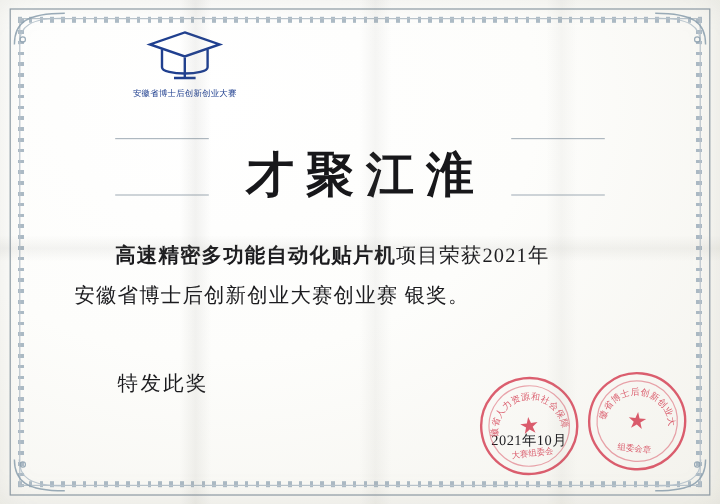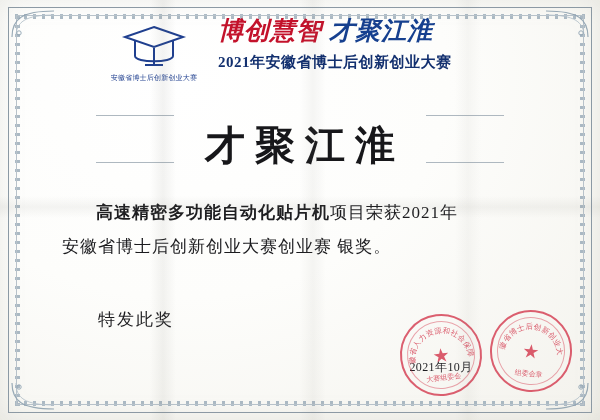--- a/index.html
+++ b/index.html
@@ -305,27 +305,20 @@
         <svg width="66" height="46" viewBox="0 0 66 46">
           <path d="M33 3 L62 13 L33 23 L4 13 Z" fill="none" stroke="#1f3f8f" stroke-width="2"></path>
           <path d="M14 17 L14 32 C14 39, 52 39, 52 32 L52 17" fill="none" stroke="#1f3f8f" stroke-width="2"></path>
           <path d="M33 24 L33 41" stroke="#1f3f8f" stroke-width="2"></path>
           <path d="M24 41 L42 41" stroke="#1f3f8f" stroke-width="2"></path>
         </svg>
       </div>
       <div class="logo-text">安徽省博士后创新创业大赛</div>
     </div>
 
-    <div class="title-block">
-      <div class="slogan">
-        <span class="red">博创慧智</span>
-        <span class="blue">才聚江淮</span>
-      </div>
-      <div class="subtitle">2021年安徽省博士后创新创业大赛</div>
-    </div>
   </div>
 
   <div class="title-rule left"></div>
   <div class="title-rule right"></div>
   <div class="cert-title">才聚江淮</div>
 
   <div class="body-text">
     <div class="line l1">
       <span class="strong">高速精密多功能自动化贴片机</span><span>项目荣获2021年</span>
     </div>

